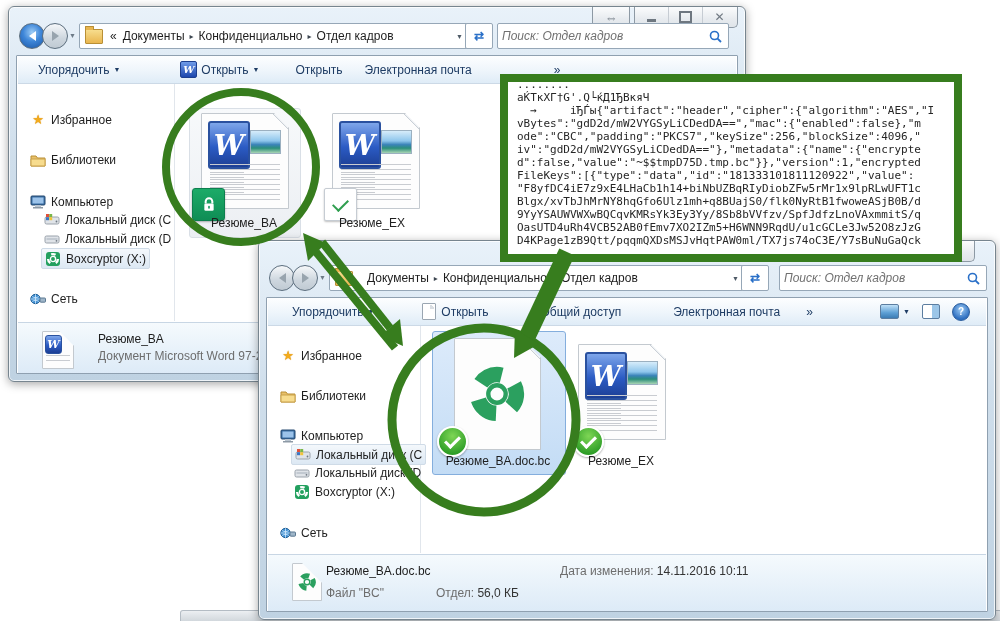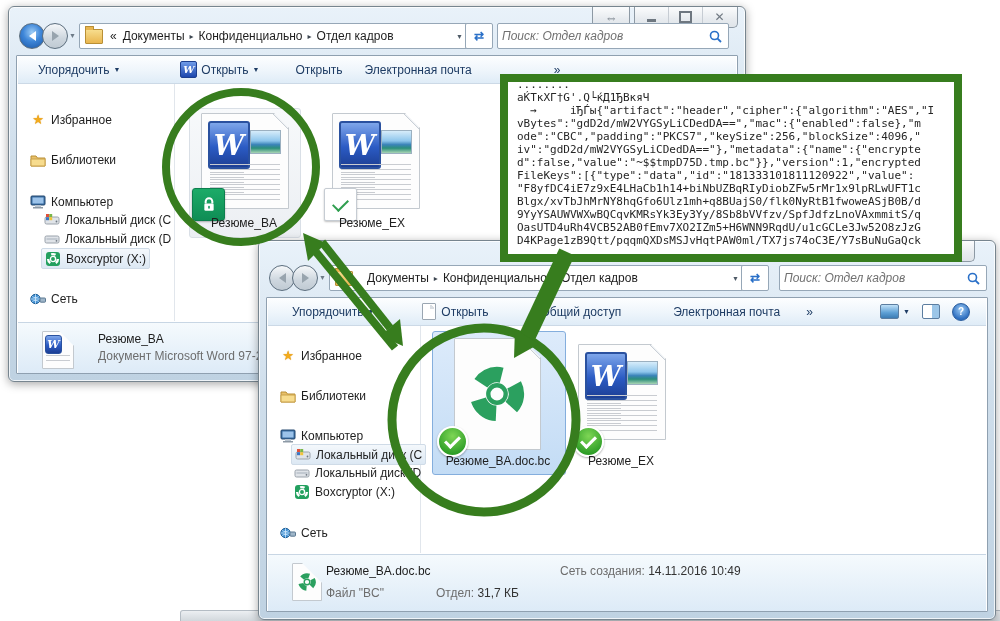--- a/index.html
+++ b/index.html
@@ -490,25 +490,25 @@
           <div class="bc-fold" style="width:8px;height:8px"></div>
           <svg width="20" height="20" viewBox="0 0 64 64" style="position:absolute;left:4px;top:8px">
             <circle cx="32" cy="32" r="20" fill="none" stroke="#2ba05f" stroke-width="16" stroke-dasharray="24.4 17.5" transform="rotate(-28 32 32)"></circle>
             <circle cx="32" cy="32" r="9" fill="none" stroke="#2ba05f" stroke-width="4.5"></circle>
           </svg>
         </div>
         <div class="dname" style="position:absolute;left:58px;top:9px">Резюме_BA.doc.bc</div>
         <div class="dmeta" style="position:absolute;left:58px;top:31px">Файл "BC"</div>
         <div style="position:absolute;left:168px;top:31px">
           <span class="dmeta">Отдел:</span>
-          <span class="dval">31,7 КБ</span>
+          <span class="dval">56,0 КБ</span>
         </div>
         <div style="position:absolute;left:292px;top:9px">
-          <span class="dmeta">Сеть создания:</span>
-          <span class="dval">14.11.2016 10:49</span>
+          <span class="dmeta">Дата изменения:</span>
+          <span class="dval">14.11.2016 10:11</span>
         </div>
       </div>
     </div>
   </div>
 
   <div id="callout">
     <div class="ctext" id="ctext">........
 aЌТкХГ†G'.Q└ќД1ЂВкяЧ
   →     iЂЃы{"artifact":"header","cipher":{"algorithm":"AES","I
 vBytes":"gdD2d/mW2VYGSyLiCDedDA==","mac":{"enabled":false},"m

